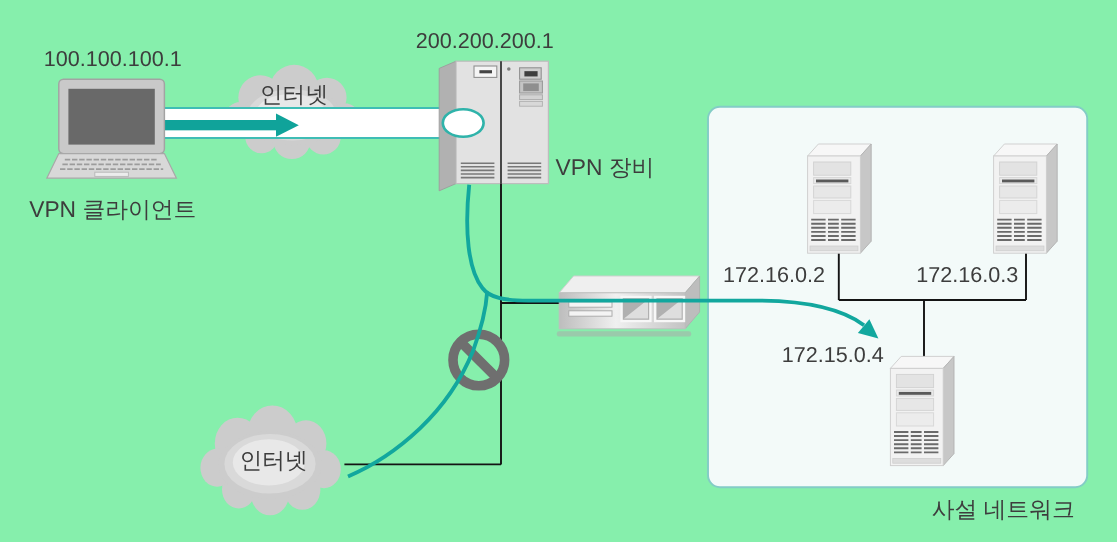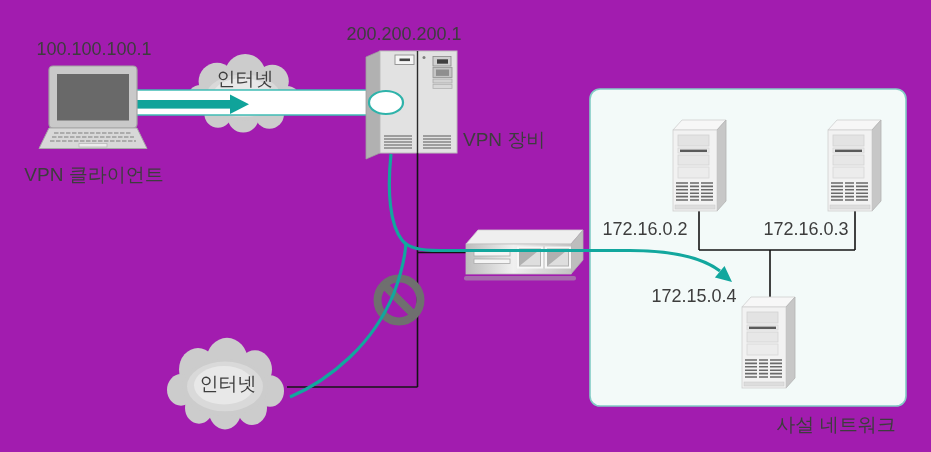--- a/index.html
+++ b/index.html
@@ -1,16 +1,16 @@
 <!DOCTYPE html>
 <html><head>
 <meta charset="utf-8">
 <style>
   html,body{margin:0;padding:0;background:#ffffff;}
-  .stage{position:relative;width:931px;height:452px;background:#a21caf;overflow:hidden;}
+  .stage{position:relative;width:931px;height:452px;background:#86efac;overflow:hidden;}
   .stage svg{display:block;}
   text.lbl{font-family:"Liberation Sans","DejaVu Sans",sans-serif;fill:#3d3d3d;}
   text.ip{font-size:18px;}
   text.ko{font-size:19px;}
 </style>
 </head>
 <body>
 
 <div class="stage">
 <svg width="931" height="452" viewBox="0 0 931 452" xmlns="http://www.w3.org/2000/svg">

